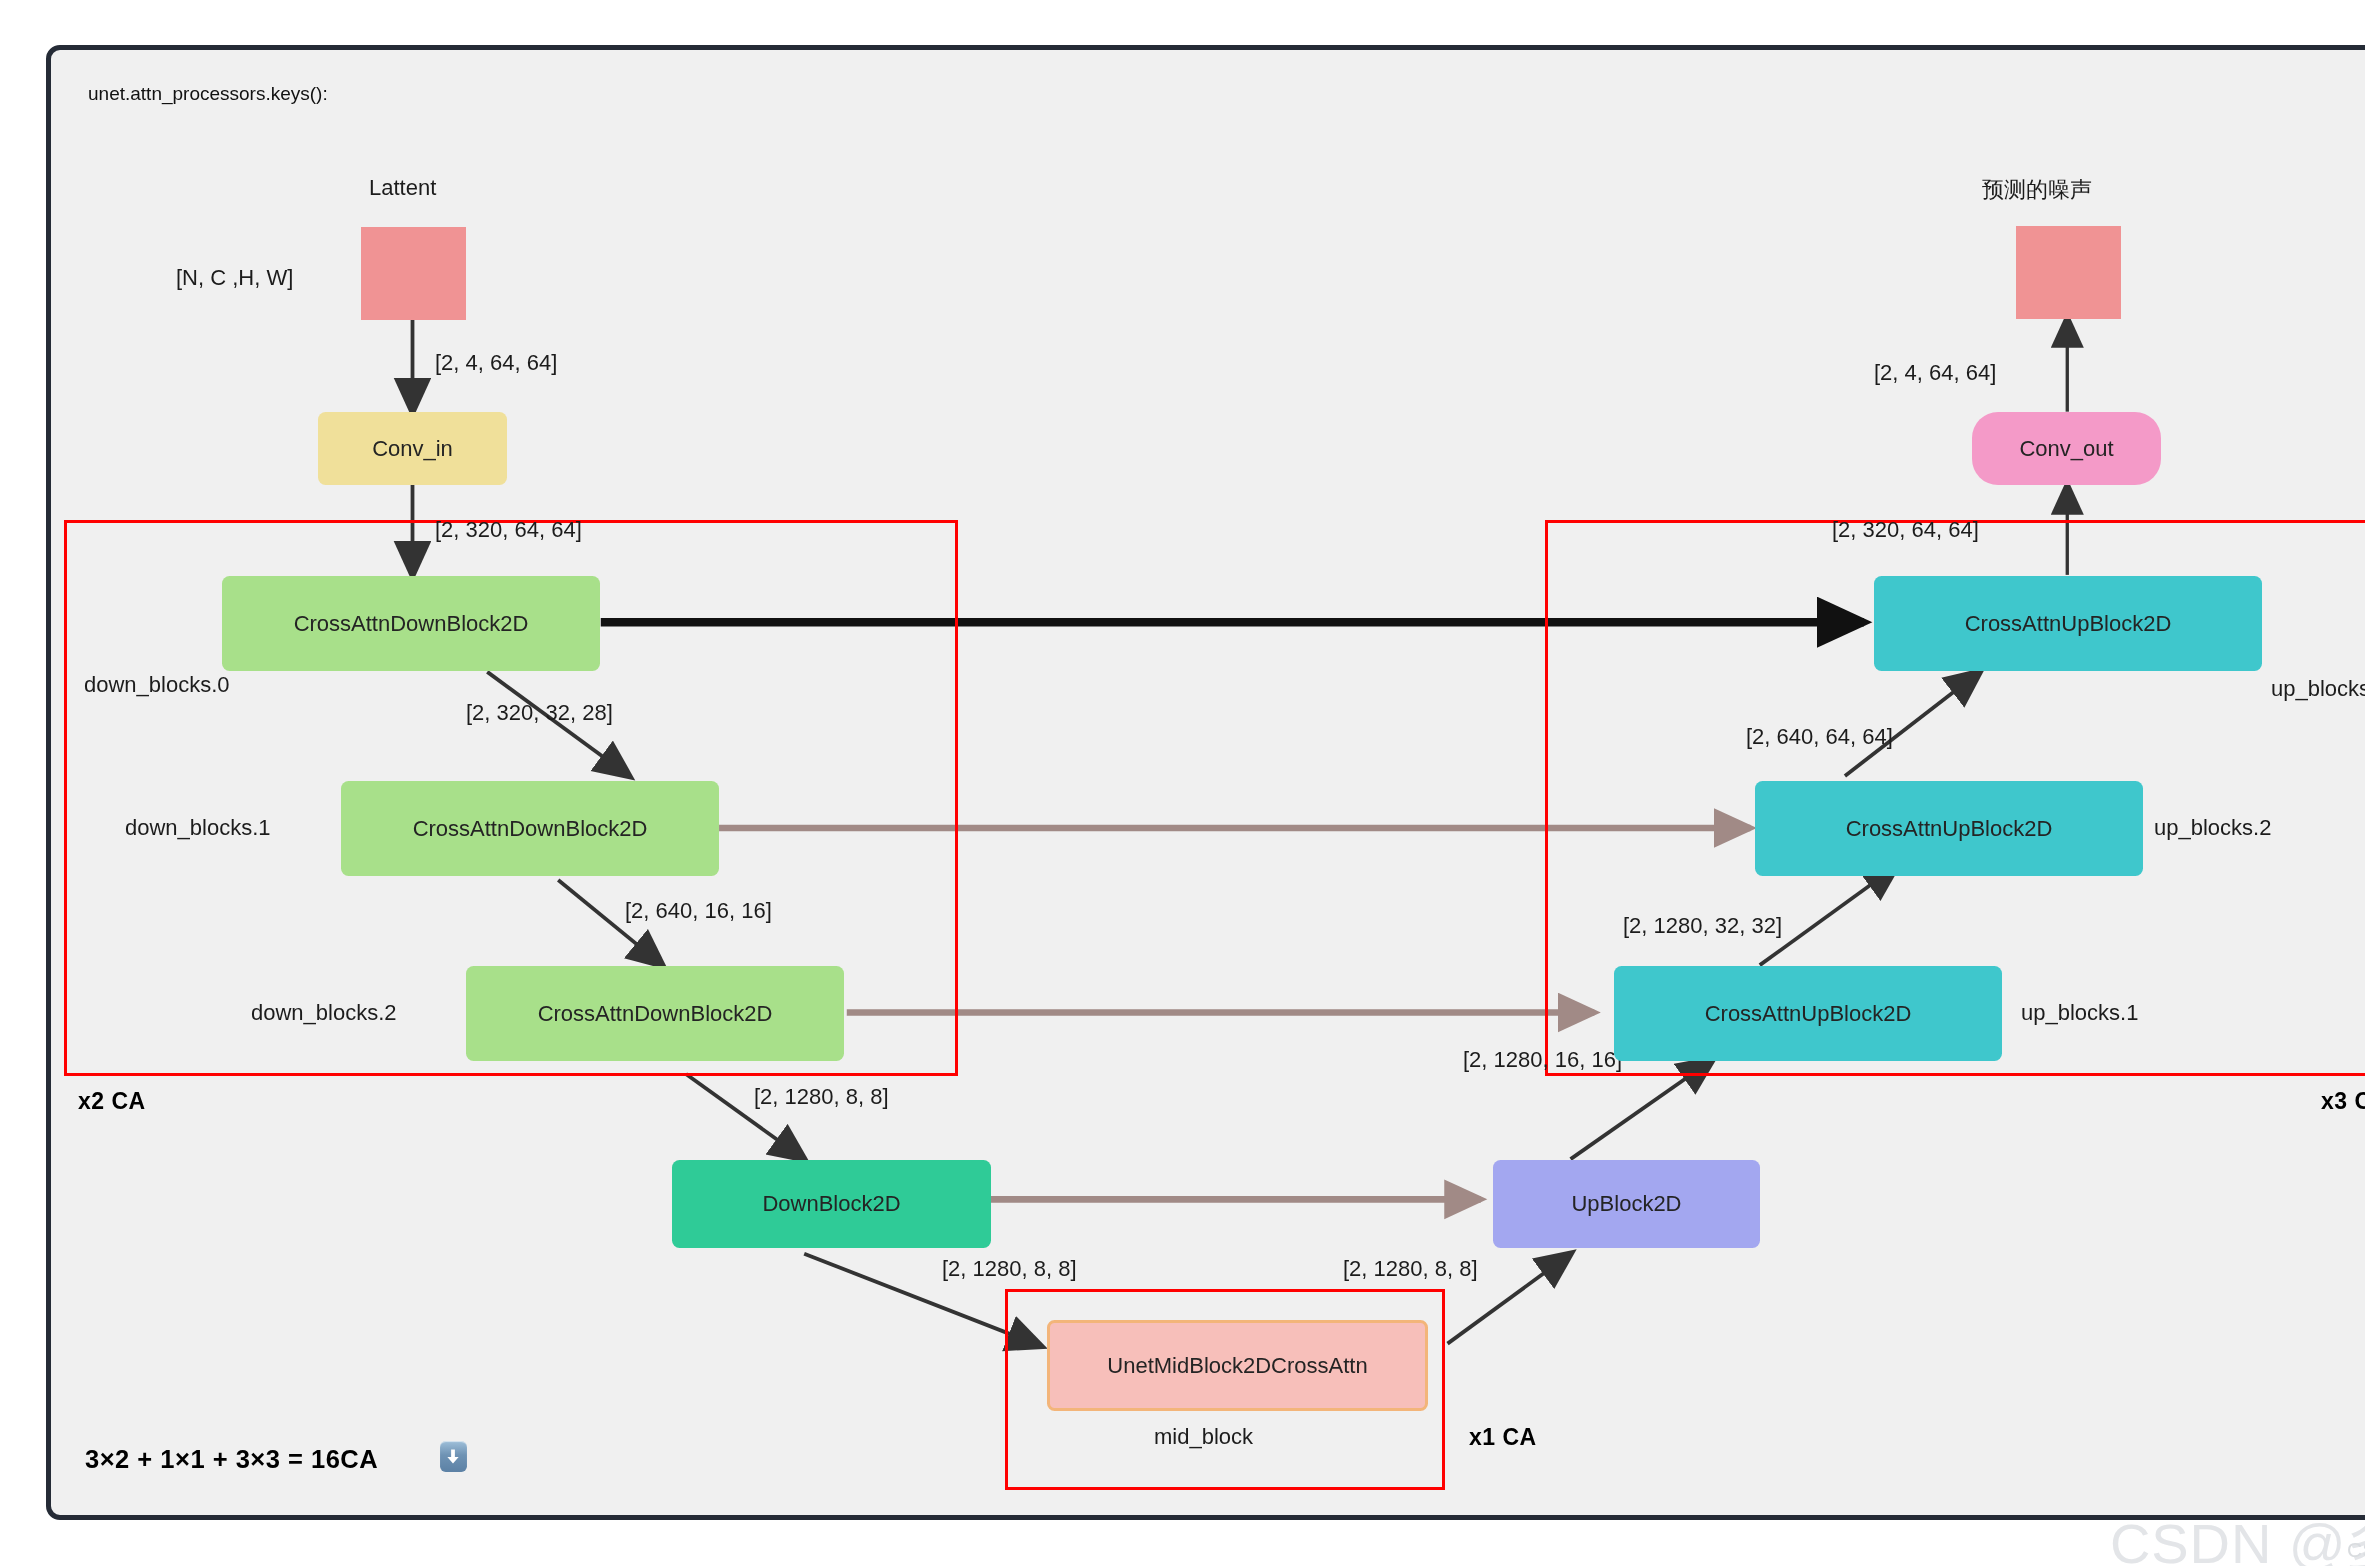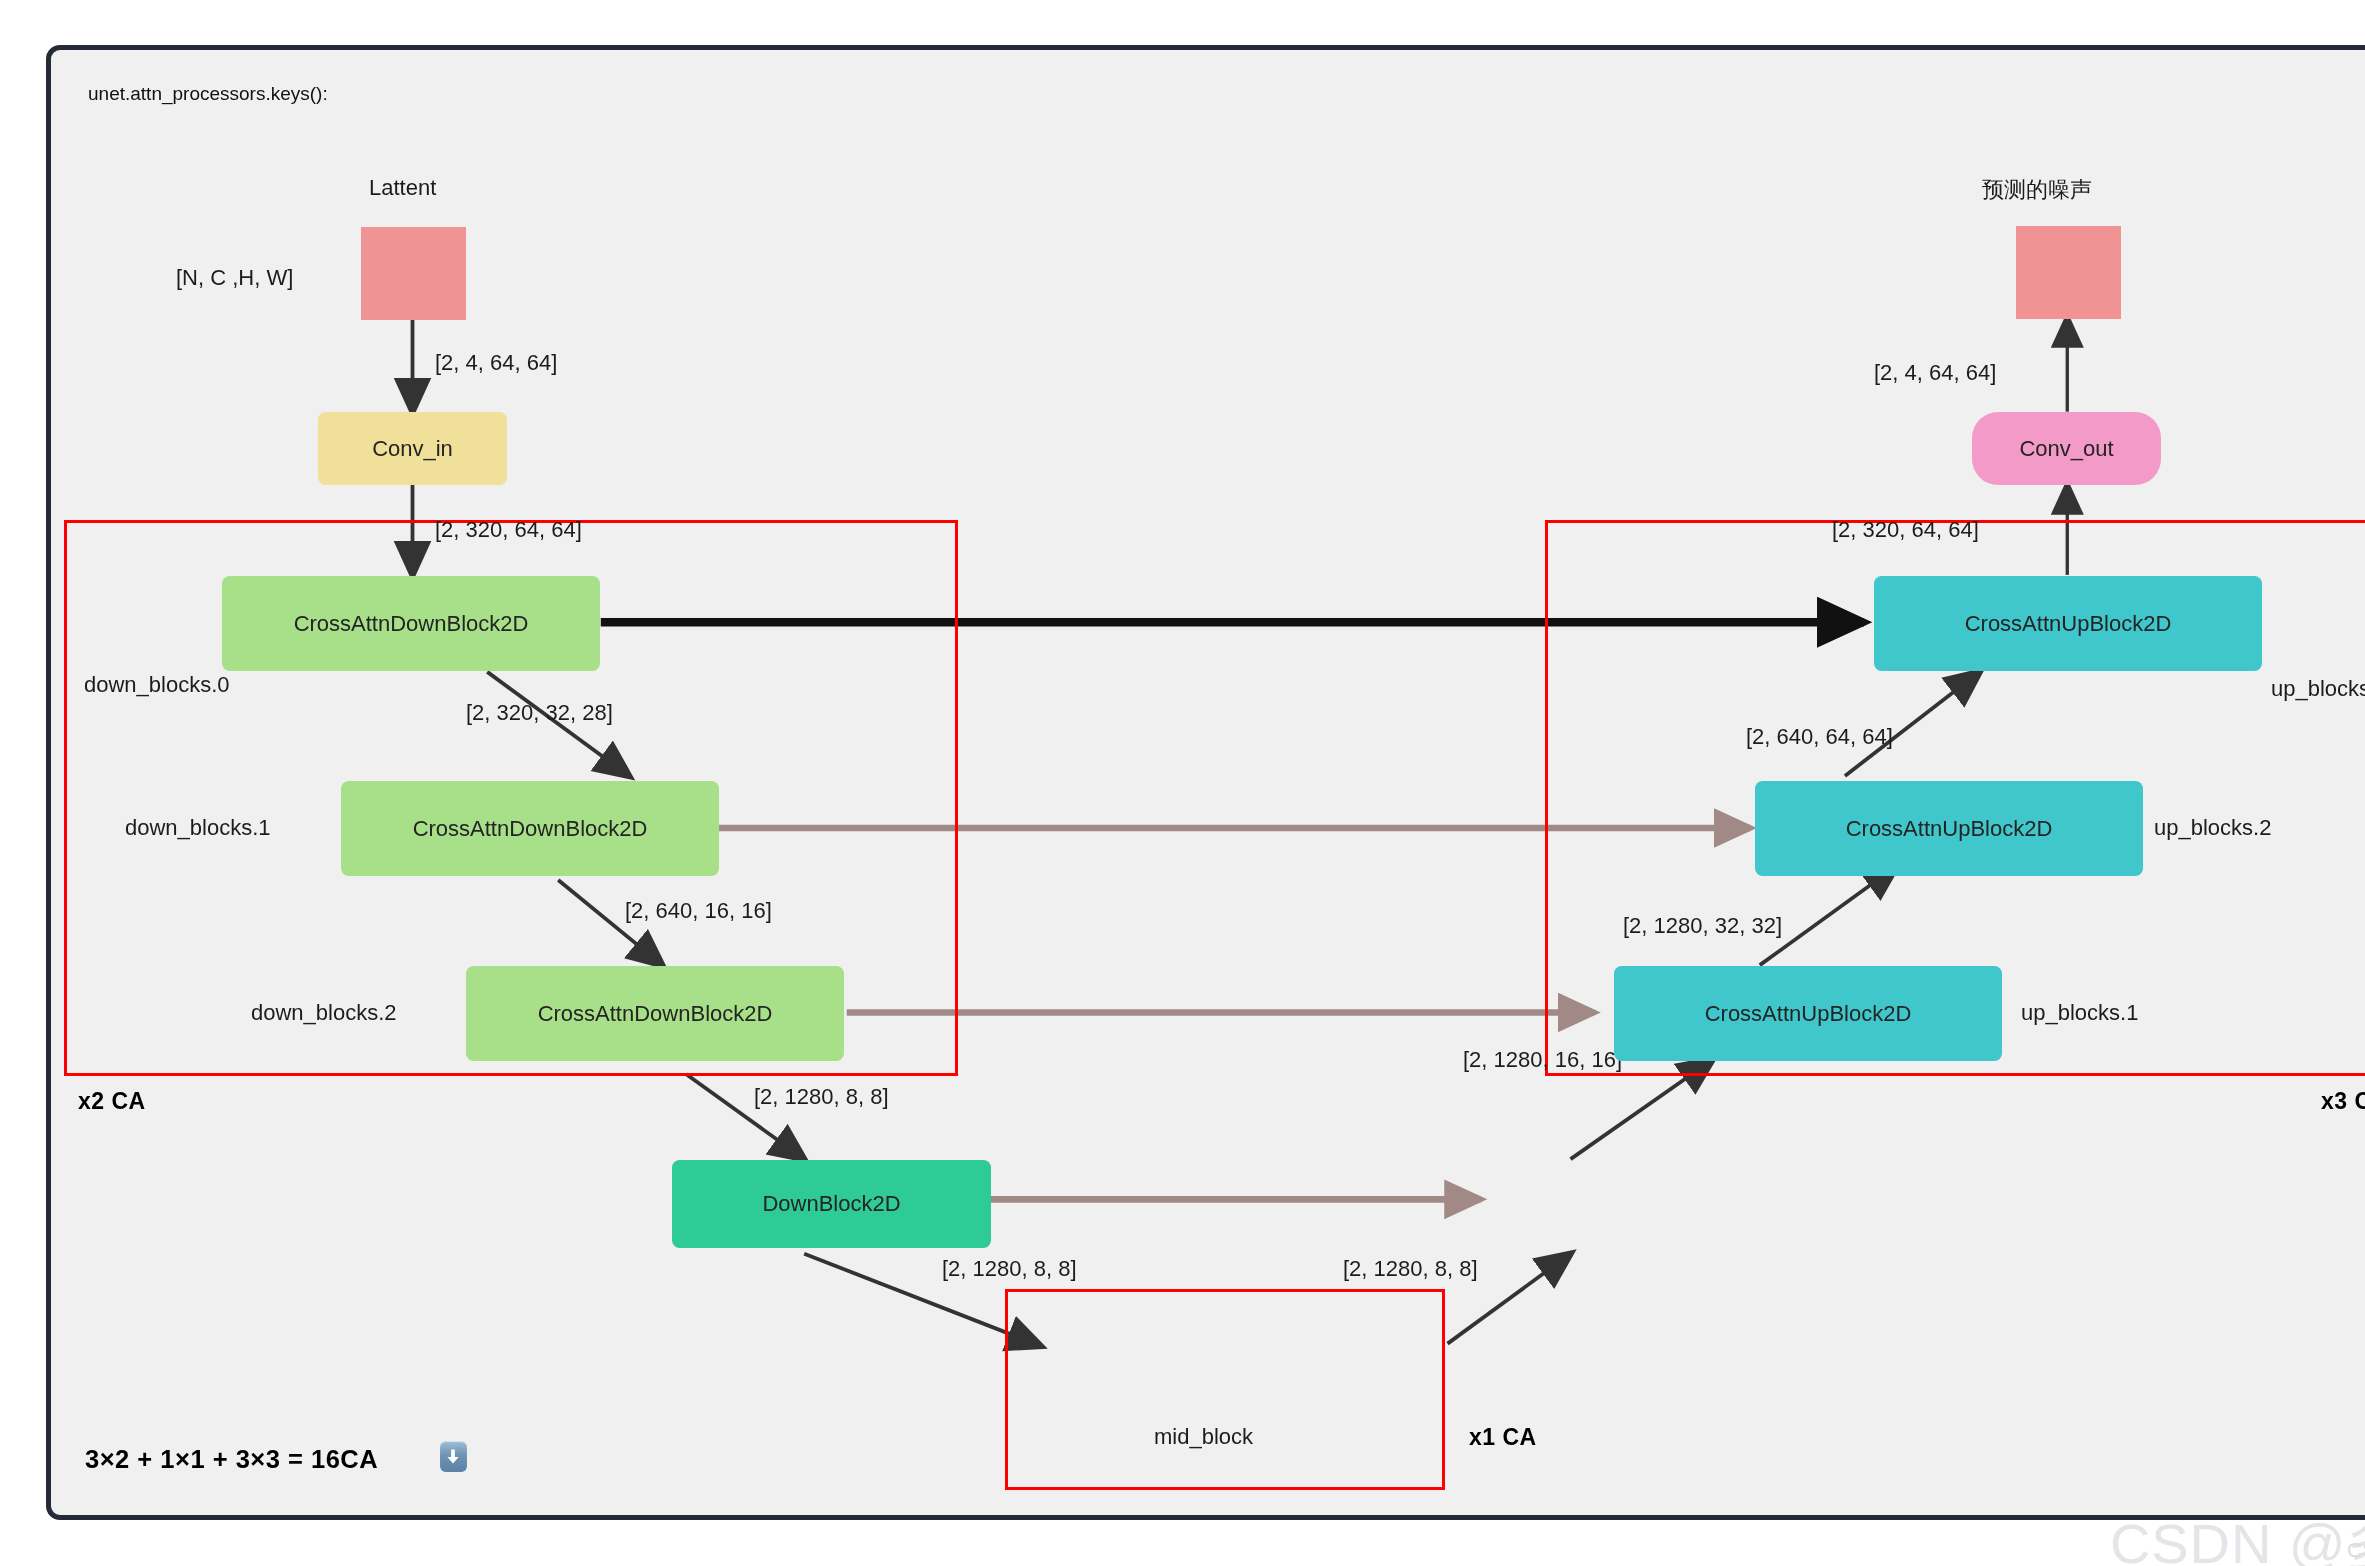--- a/index.html
+++ b/index.html
@@ -134,24 +134,30 @@
   <div class="lbl" style="left:251px;top:1000px;">down_blocks.2</div>
   <div class="lbl" style="left:754px;top:1084px;">[2, 1280, 8, 8]</div>
 
   <div class="node" style="left:672px;top:1160px;width:319px;height:88px;background:#2fcb97;">
     <span>DownBlock2D</span>
   </div>
   <div class="lbl" style="left:942px;top:1256px;">[2, 1280, 8, 8]</div>
 
   <div class="lbl bold" style="left:78px;top:1088px;">x2  CA</div>
 
+  <div class="node" style="left:1047px;top:1320px;width:381px;height:91px;background:#f7bfba;border:3.3px solid #f3b57a;">
+    <span>UnetMidBlock2DCrossAttn</span>
+  </div>
   <div class="lbl" style="left:1154px;top:1424px;">mid_block</div>
   <div class="lbl bold" style="left:1469px;top:1424px;">x1  CA</div>
   <div class="lbl" style="left:1343px;top:1256px;">[2, 1280, 8, 8]</div>
 
+  <div class="node" style="left:1493px;top:1160px;width:267px;height:88px;background:#a3a7f0;">
+    <span>UpBlock2D</span>
+  </div>
   <div class="lbl" style="left:1463px;top:1047px;">[2, 1280, 16, 16]</div>
 
   <div class="node" style="left:1614px;top:966px;width:388px;height:95px;background:#3fc7cc;">
     <span>CrossAttnUpBlock2D</span>
   </div>
   <div class="lbl" style="left:2021px;top:1000px;">up_blocks.1</div>
   <div class="lbl" style="left:1623px;top:913px;">[2, 1280, 32, 32]</div>
 
   <div class="node" style="left:1755px;top:781px;width:388px;height:95px;background:#3fc7cc;">
     <span>CrossAttnUpBlock2D</span>

